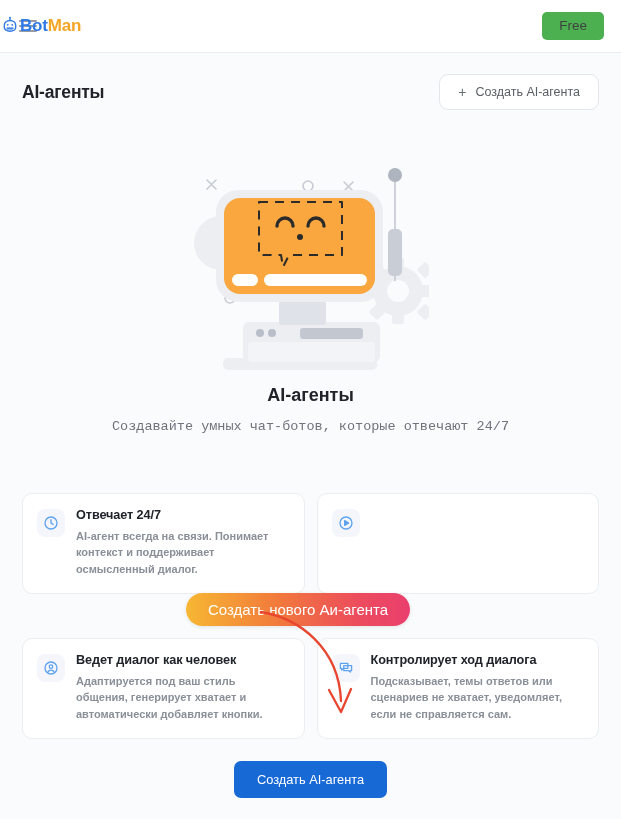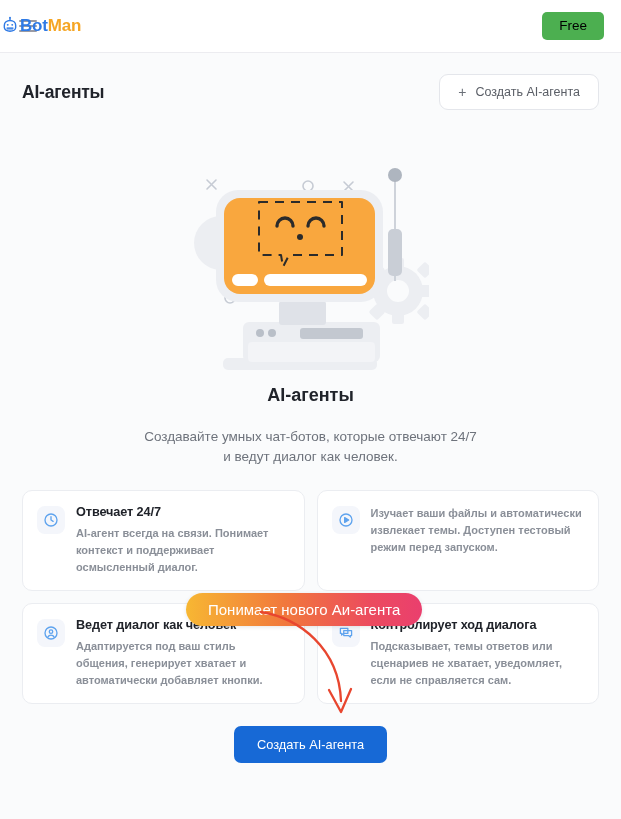--- a/index.html
+++ b/index.html
@@ -51,21 +51,21 @@
   .brand-icon { width: 20px; height: 20px; display:block; }
   .brand-text {
     font-size: 17px; font-weight: bold; letter-spacing: -0.2px;
   }
   .brand-bot { color: #2f7ae5; }
   .brand-man { color: #f5a524; }
   .plan-badge {
     margin-left: auto;
     position: relative;
     background: #4caf50;
-    color: #000000;
+    color: #404040;
     font-size: 13.5px;
     padding: 7px 17px;
     border-radius: 5px;
     cursor: pointer;
     line-height: 1;
   }
 
   
   .page-header {
     flex: 0 0 auto;
@@ -106,43 +106,45 @@
   .illustration { margin-top: 22px; }
 
   .empty-title {
     margin-top: 4px;
     font-size: 18px;
     font-weight: bold;
     color: #20232a;
     text-align: center;
   }
   .empty-sub {
-    margin-top: 21px;
+    margin-top: 11px;
     font-size: 13.5px;
     line-height: 1.45;
     color: #6e737c;
     text-align: center;
     max-width: 430px;
+    font-family: Liberation Mono, monospace;
   }
 
   
   .features {
     margin-top: 24px;
     width: 100%;
     display: grid;
     grid-template-columns: 1fr 1fr;
     gap: 12px;
   }
   .feature-card {
     background: #ffffff;
     border: 1px solid #ebedf1;
     border-radius: 10px;
     padding: 14px 15px 15px 14px;
     display: flex;
     gap: 11px;
+    margin-top: 32px;
   }
   .feature-icon {
     flex: 0 0 28px;
     width: 28px; height: 28px;
     border-radius: 8px;
     background: #f4f6fb;
     display: flex; align-items: center; justify-content: center;
     margin-top: 1px;
   }
   .feature-icon svg { display: block; }
@@ -288,21 +290,20 @@
         <circle cx="107" cy="91" r="3" fill="#2b2b2b"></circle>
       </g>
 
       <rect x="39" y="128" width="26" height="12" rx="6" fill="#ffffff"></rect>
       <rect x="71" y="128" width="103" height="12" rx="6" fill="#ffffff"></rect>
     </svg>
 
     <div class="empty-title">AI-агенты</div>
     <div class="empty-sub">
       <span>Создавайте умных чат-ботов, которые отвечают 24/7</span><br>
-      <span>и ведут диалог как человек.</span>
     </div>
 
     <div class="features">
 
       <div class="feature-card">
         <div class="feature-icon">
           <svg width="16" height="16" viewBox="0 0 24 24" fill="none" stroke="#5ea3ee" stroke-width="2" stroke-linecap="round">
             <circle cx="12" cy="12" r="9"></circle>
               <path d="M12 7v5l3.2 2"></path>
           </svg>
@@ -314,21 +315,20 @@
       </div>
 
       <div class="feature-card">
         <div class="feature-icon">
           <svg width="16" height="16" viewBox="0 0 24 24" fill="none" stroke="#5ea3ee" stroke-width="2" stroke-linejoin="round">
             <circle cx="12" cy="12" r="9"></circle>
               <path d="M10 8.4l6 3.6-6 3.6z" fill="#5ea3ee"></path>
           </svg>
         </div>
         <div>
-          <div class="feature-desc">Изучает ваши файлы и автоматически извлекает темы. Доступен тестовый режим перед запуском.</div>
         </div>
       </div>
 
       <div class="feature-card">
         <div class="feature-icon">
           <svg width="16" height="16" viewBox="0 0 24 24" fill="none" stroke="#5ea3ee" stroke-width="2" stroke-linecap="round">
             <circle cx="12" cy="12" r="9"></circle>
               <circle cx="12" cy="10" r="2.6"></circle>
             <path d="M7.3 18.2a5.2 5.2 0 0 1 9.4 0"></path>
           </svg>
@@ -353,20 +353,20 @@
       </div>
 
     </div>
 
     <div class="cta-wrap">
       <button class="cta-btn">Создать AI-агента</button>
     </div>
   </div>
 
   <div class="anno-layer">
-    <div class="anno-pill">Понимает нового Аи-агента</div>
+    <div class="anno-pill">Создать нового Аи-агента</div>
     <svg class="anno-arrow" width="130" height="125" viewBox="0 0 130 125">
       <path d="M6 4C44 10 84 40 86 93" fill="none" stroke="#e8462f" stroke-width="2.3" stroke-linecap="round"></path>
       <path d="M74 82l12 22 10-23" fill="none" stroke="#e8462f" stroke-width="2.3" stroke-linecap="round" stroke-linejoin="round"></path>
     </svg>
   </div>
 
 </div>
 
 </body></html>

